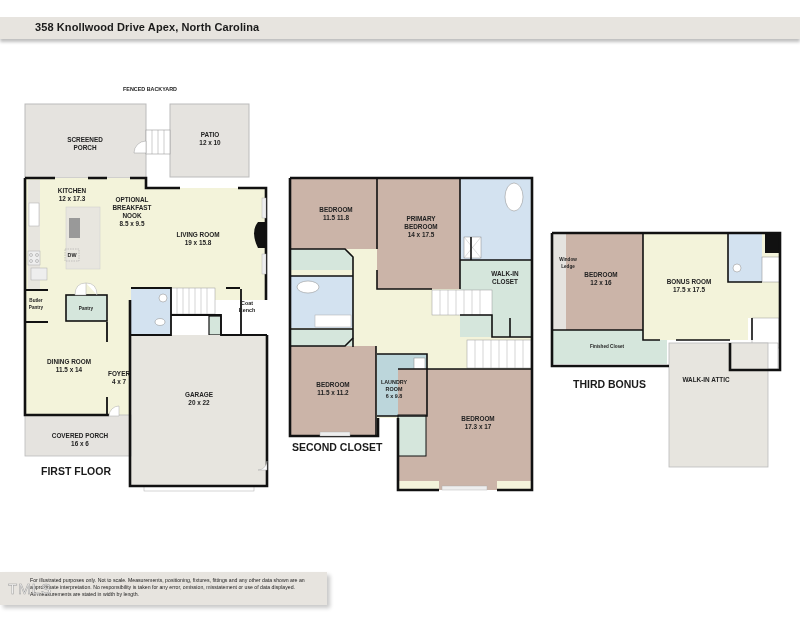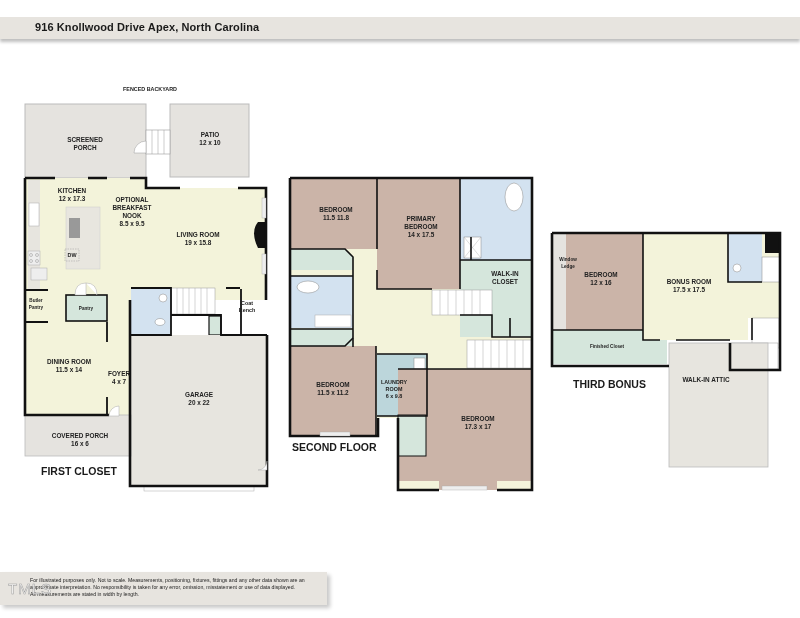--- a/index.html
+++ b/index.html
@@ -21,21 +21,21 @@
     box-shadow: 3px 3px 4px rgba(0,0,0,0.22);
   }
   .footer-text { left: 30px; top: 577px; width: 295px; font-size: 5.2px; line-height: 7.2px; color: #222; }
   .watermark { left: 0px; top: 580px; font-size: 15px; color: rgba(255,255,255,0.85); letter-spacing: 1px; font-weight: normal; padding-left: 8px; -webkit-text-stroke: 0.5px #999; }
   svg { position: absolute; left: 0; top: 0; }
 </style>
 </head>
 <body>
 
 <div class="abs header-bar"></div>
-<div class="abs header-title">916 Knollwood Drive  Apex, North Carolina</div>
+<div class="abs header-title">358 Knollwood Drive  Apex, North Carolina</div>
 
 <svg width="800" height="618">
 
   <g>
 
     <rect x="25" y="104" width="121" height="74" fill="#e5e3df" stroke="#bbb" stroke-width="1"></rect>
 
     <rect x="170" y="104" width="79" height="73" fill="#e5e3df" stroke="#bbb" stroke-width="1"></rect>
 
     <rect x="146" y="130" width="24" height="24" fill="#fff" stroke="#999" stroke-width="0.6"></rect>
@@ -252,21 +252,21 @@
   <div class="lbl s6" style="left:119px; top:378px;">4 x 7</div>
 </div>
 <div>
   <div class="lbl s6" style="left:199px; top:391px;">GARAGE</div>
   <div class="lbl s6" style="left:199px; top:399px;">20 x 22</div>
 </div>
 <div>
   <div class="lbl s6" style="left:80px; top:432px;">COVERED PORCH</div>
   <div class="lbl s6" style="left:80px; top:440px;">16 x 6</div>
 </div>
-<div class="floor-title" style="left:41px; top:465px;">FIRST CLOSET</div>
+<div class="floor-title" style="left:41px; top:465px;">FIRST FLOOR</div>
 
 <div>
   <div class="lbl s6" style="left:336px; top:206px;">BEDROOM</div>
   <div class="lbl s6" style="left:336px; top:214px;">11.5  11.8</div>
 </div>
 <div>
   <div class="lbl s6" style="left:421px; top:215px;">PRIMARY</div>
   <div class="lbl s6" style="left:421px; top:223px;">BEDROOM</div>
   <div class="lbl s6" style="left:421px; top:231px;">14 x 17.5</div>
 </div>
@@ -280,21 +280,21 @@
 </div>
 <div>
   <div class="lbl s5" style="left:394px; top:379px;">LAUNDRY</div>
   <div class="lbl s5" style="left:394px; top:386px;">ROOM</div>
   <div class="lbl s5" style="left:394px; top:393px;">6 x 9.8</div>
 </div>
 <div>
   <div class="lbl s6" style="left:478px; top:415px;">BEDROOM</div>
   <div class="lbl s6" style="left:478px; top:423px;">17.3 x 17</div>
 </div>
-<div class="floor-title" style="left:292px; top:441px;">SECOND FLOOR</div>
+<div class="floor-title" style="left:292px; top:441px;">SECOND CLOSET</div>
 
 <div>
   <div class="lbl s4" style="left:568px; top:257px;">Window</div>
   <div class="lbl s4" style="left:568px; top:264px;">Ledge</div>
 </div>
 <div>
   <div class="lbl s6" style="left:601px; top:271px;">BEDROOM</div>
   <div class="lbl s6" style="left:601px; top:279px;">12 x 16</div>
 </div>
 <div>

